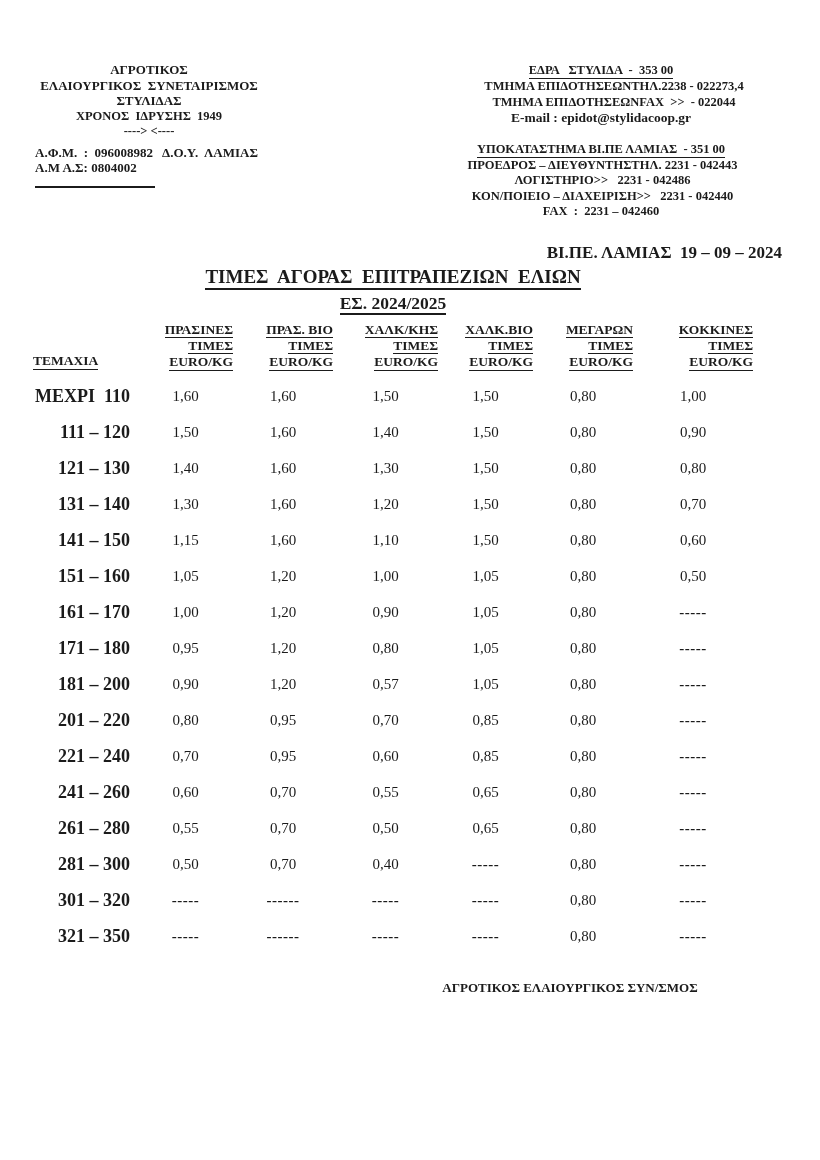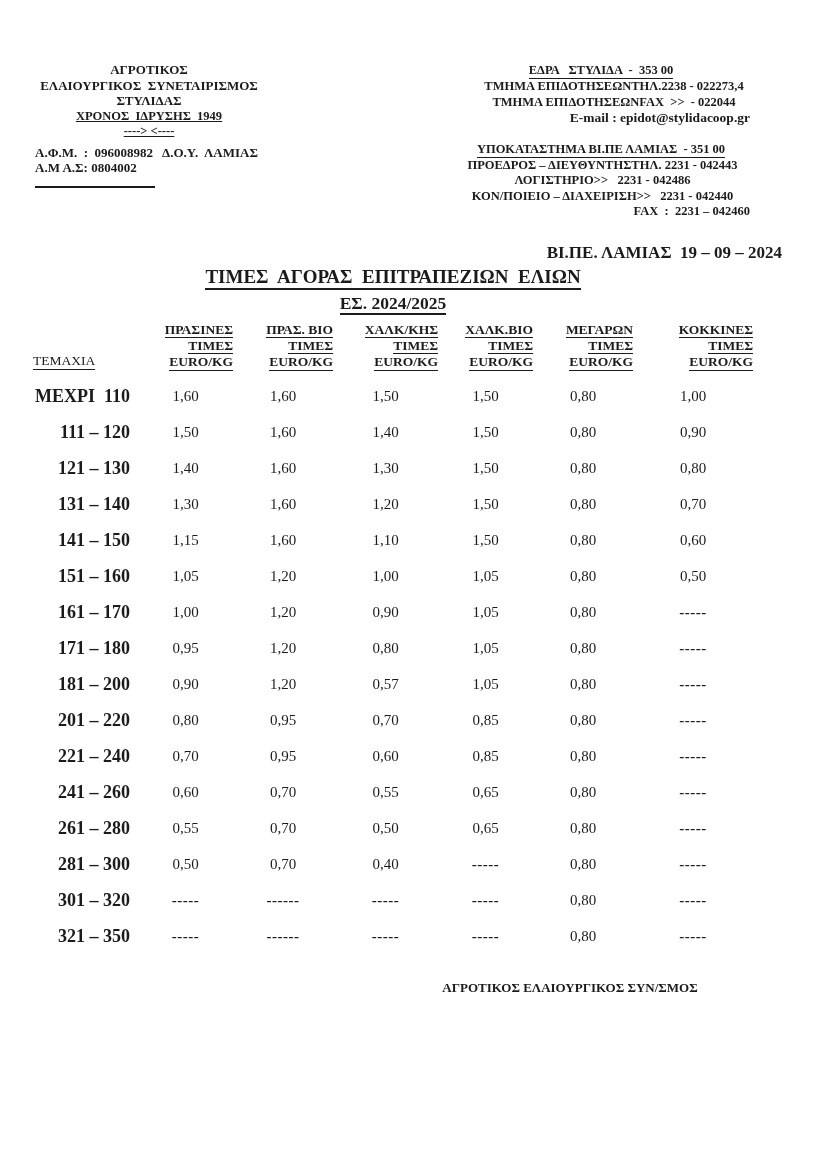--- a/index.html
+++ b/index.html
@@ -10,36 +10,36 @@
     -webkit-font-smoothing:antialiased;
   }
   .pre{white-space:pre;}
   .u{border-bottom:2px solid currentColor;display:inline-block;padding-bottom:1px;line-height:1.05;}
 
   
   .header-left{
     position:absolute;left:35px;top:62px;width:228px;
     font-weight:bold;font-size:13px;line-height:15.5px;text-align:center;
   }
-  .header-left .small{font-size:12.5px;text-decoration:underline;}
+  .header-left .small{font-size:12.5px;}
   .header-left .left{text-align:left;}
   .hl-gap{height:5px;}
   .hl-rule{border-top:2px solid #1b1b1b;width:120px;margin:10px 0 0 0;}
 
   
   .header-right{
     position:absolute;left:452px;top:63px;width:298px;
     font-weight:bold;font-size:12.5px;line-height:15.5px;
   }
   .hr-title{text-align:center;}
   .hr-title .u{border-bottom-width:1.5px;}
   .hr-row{display:flex;justify-content:center;}
   .hr-row.hq{padding-left:26px;}
   .hr-row.br{padding-left:3px;}
-  .hr-center{text-align:right;}
+  .hr-center{text-align:center;}
   .hr-email{font-size:13.5px;}
   .hr-gap{height:16px;}
 
   .dateline{
     position:absolute;top:243px;left:450px;width:332px;
     text-align:right;font-weight:bold;font-size:17px;
   }
 
   
   .title-block{position:absolute;top:266px;left:8px;width:770px;text-align:center;font-weight:bold;}
@@ -47,21 +47,21 @@
   .title-line2{font-size:17.5px;margin-top:3px;}
   .title-block .u{border-bottom-width:2px;padding-bottom:1px;}
 
   
   .table{position:absolute;left:33px;top:322px;width:720px;}
   .thead,.trow{
     display:grid;
     grid-template-columns:105px 95px 100px 105px 95px 100px 120px;
   }
   .thead{align-items:end;}
-  .th-first{text-align:left;font-weight:normal;font-size:13.5px;padding-bottom:1px;}
+  .th-first{text-align:left;font-weight:bold;font-size:13.5px;padding-bottom:1px;}
   .th-col{text-align:right;font-weight:bold;font-size:13.5px;}
   .thline{line-height:16px;}
   .th .u,.th-col .u{border-bottom-width:1.5px;padding-bottom:0;}
   .tbody{margin-top:8px;}
   .trow{height:36px;align-items:center;}
   .tcell{font-size:15px;}
   .tlabel{text-align:right;padding-right:8px;font-weight:bold;font-size:18px;}
   .tprice{text-align:center;}
   .dash{font-weight:bold;letter-spacing:0.5px;}
 

